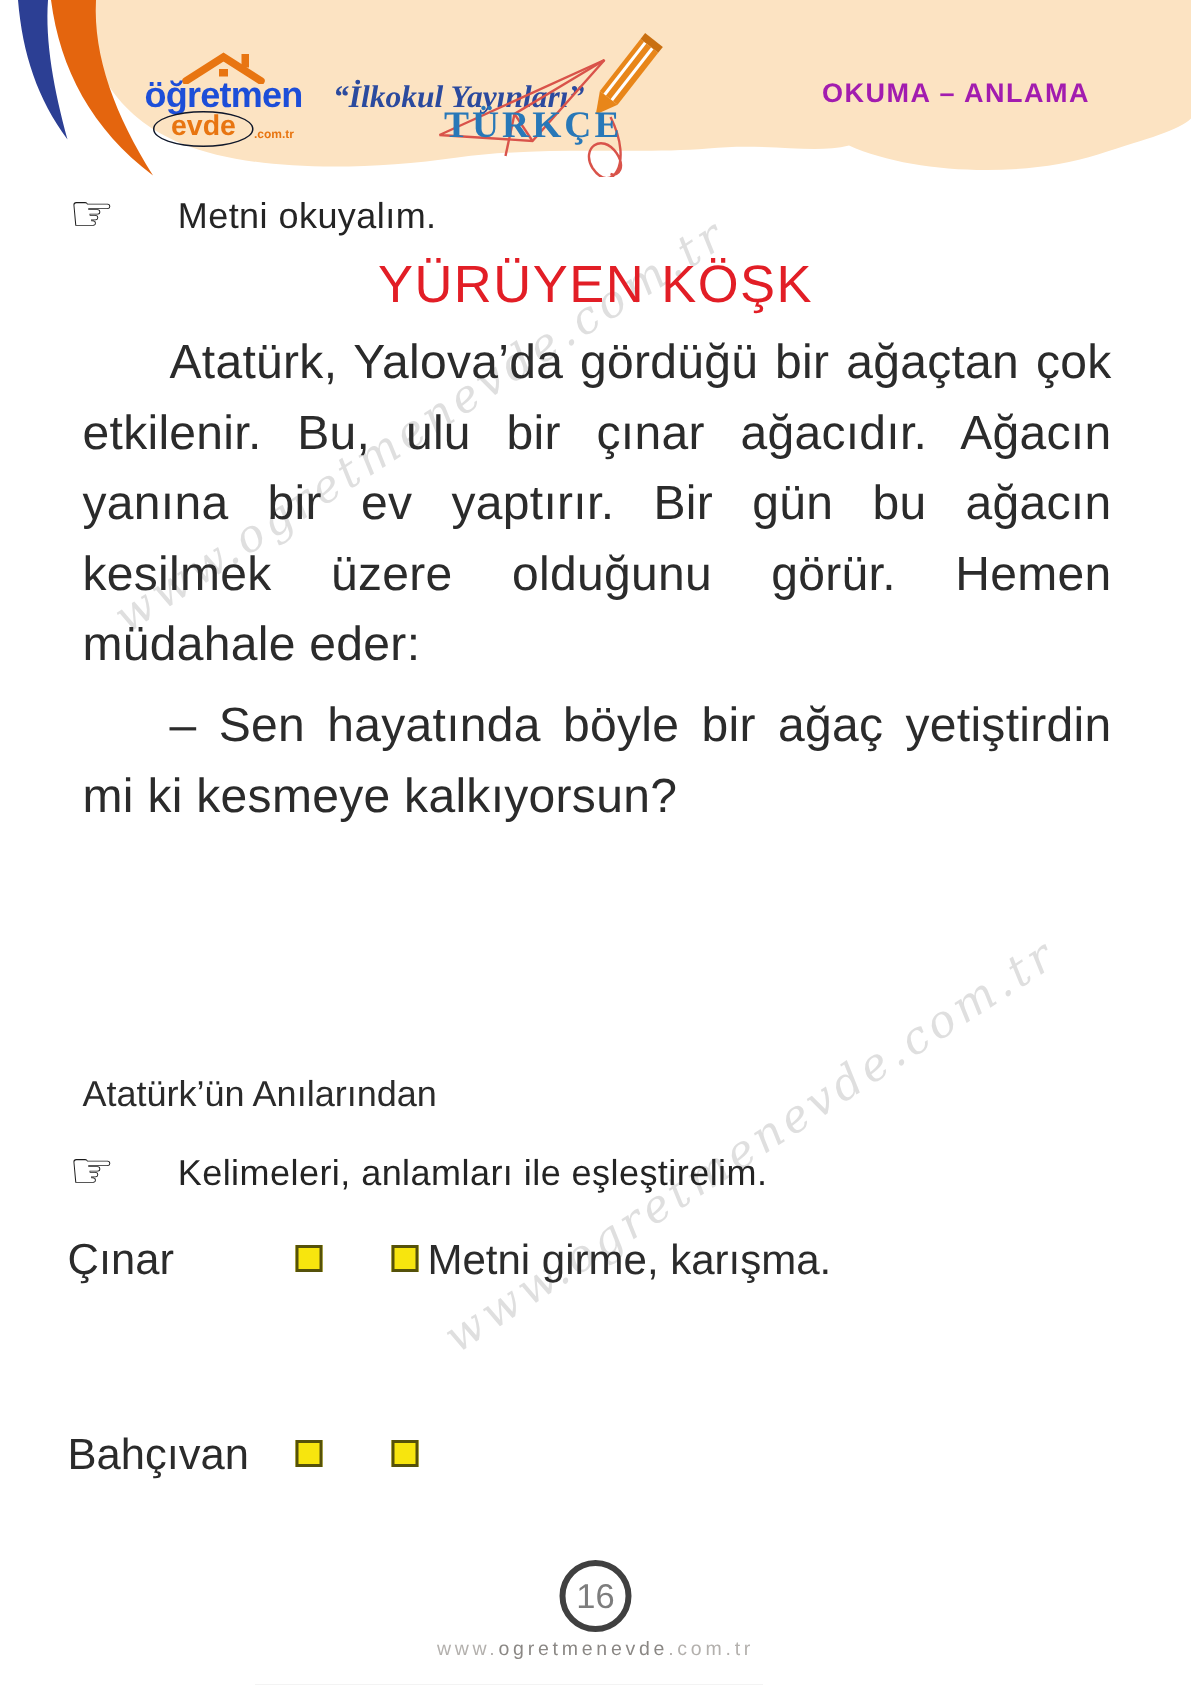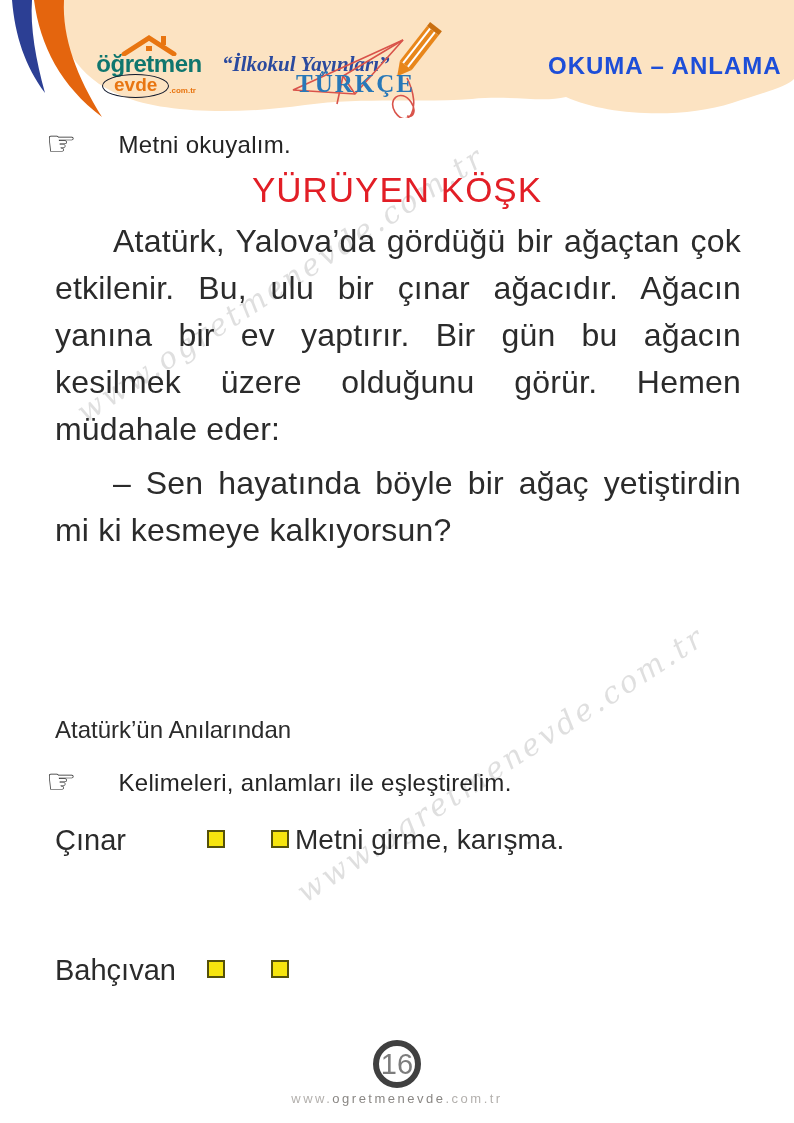--- a/index.html
+++ b/index.html
@@ -6,34 +6,34 @@
   .page{
     position:relative;width:794px;height:1123px;margin:0 auto;
     background:#ffffff;overflow:hidden;
     font-family:"Liberation Sans",sans-serif;color:#2b2b2b;
   }
   
   .header-shape{position:absolute;top:0;left:0;width:794px;height:130px;}
   .ribbons{position:absolute;top:0;left:0;width:130px;height:135px;}
   .logo{position:absolute;top:34px;left:84px;width:130px;text-align:center;line-height:1;}
   .logo-roof{display:block;margin:0 auto -4px auto;}
-  .logo-top{font-weight:bold;font-size:24px;color:#0f766e;letter-spacing:-0.5px;display:block;}
+  .logo-top{font-weight:bold;font-size:24px;color:#1d4ed8;letter-spacing:-0.5px;display:block;}
   .logo-bottom-wrap{display:inline-block;margin-top:-2px;}
   .logo-bottom{display:inline-block;font-weight:bold;font-size:19px;color:#e87511;
     border:1px solid #0f172a;border-radius:50%;padding:0 11px 1px 11px;line-height:1.1;}
   .logo-domain{font-size:8px;color:#e87511;font-weight:bold;vertical-align:-2px;}
   .publisher{position:absolute;top:52px;left:222px;width:210px;
     font-family:"Liberation Serif",serif;font-style:italic;font-weight:bold;
     font-size:21px;color:#2b4a9e;}
   .subject{position:absolute;top:70px;left:288px;width:135px;text-align:center;
     font-family:"Liberation Serif",serif;font-weight:bold;font-size:25px;
     color:#2878b8;letter-spacing:2px;}
   .doodles{position:absolute;top:18px;left:285px;width:190px;height:100px;}
   .page-header-title{position:absolute;top:52px;left:548px;width:200px;
-    font-weight:bold;font-size:24px;letter-spacing:1px;color:#1d4ed8;white-space:nowrap;}
+    font-weight:bold;font-size:18px;letter-spacing:1px;color:#a21caf;white-space:nowrap;}
   
   .watermark{position:absolute;font-family:"DejaVu Serif",serif;font-style:italic;
     font-size:30px;letter-spacing:3px;color:rgba(110,110,110,0.22);
     white-space:nowrap;pointer-events:none;}
   .wm1{left:70px;top:400px;transform:rotate(-33deg);transform-origin:left top;}
   .wm2{left:290px;top:880px;transform:rotate(-33deg);transform-origin:left top;}
   
   .instruction-row{position:absolute;left:46px;display:flex;align-items:center;gap:14px;}
   .inst-1{top:128px;}
   .inst-2{top:766px;}
@@ -41,35 +41,35 @@
   .instruction-text{font-size:24px;letter-spacing:0.3px;color:#242424;margin-left:28px;}
   
   .story-title{position:absolute;top:170px;left:0;width:794px;text-align:center;
     font-size:35px;letter-spacing:1px;color:#e21e26;font-weight:400;}
   .story-body{position:absolute;top:218px;left:55px;width:686px;
     font-size:32px;line-height:47px;letter-spacing:0.2px;text-align:justify;color:#2b2b2b;}
   .story-body p{margin:0 0 7px 0;text-indent:58px;}
   .attribution{position:absolute;top:716px;left:55px;width:670px;text-align:left;
     font-size:24px;color:#2b2b2b;}
   
-  .match-row{position:absolute;left:55px;width:690px;height:40px;}
+  .match-row{position:absolute;left:45px;width:690px;height:40px;}
   .match-word{position:absolute;left:0;top:0;font-size:29px;color:#2b2b2b;}
   .match-box{position:absolute;top:6px;width:18px;height:18px;background:#f7e50e;
     border:2px solid #55510a;box-sizing:border-box;}
   .box-a{left:152px;}
   .box-b{left:216px;}
   .match-def{position:absolute;left:240px;top:0;font-size:28px;color:#2b2b2b;white-space:nowrap;}
   .row-1{top:824px;}
   .row-2{top:889px;}
   .row-3{top:954px;}
   
   .page-number{position:absolute;top:1040px;left:373px;width:48px;height:48px;
-    border:6px solid #404040;border-radius:50%;box-sizing:border-box;
+    border:4px solid #404040;border-radius:50%;box-sizing:border-box;
     display:flex;align-items:center;justify-content:center;
-    font-size:29px;color:#7d7d7d;}
+    font-size:23px;color:#7d7d7d;}
   .footer-site{position:absolute;top:1091px;left:0;width:794px;text-align:center;
     font-size:13px;letter-spacing:2.5px;color:#b3b0ad;}
   .footer-site .site-name{color:#8a8784;font-weight:normal;}
 </style>
 </head>
 <body>
 
 <div class="page">
 
   <svg class="header-shape" viewBox="0 0 794 130" aria-hidden="true">

